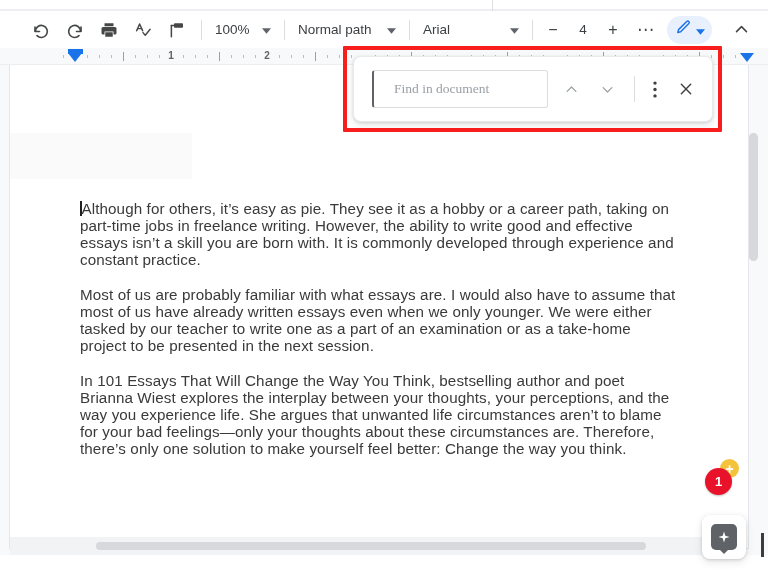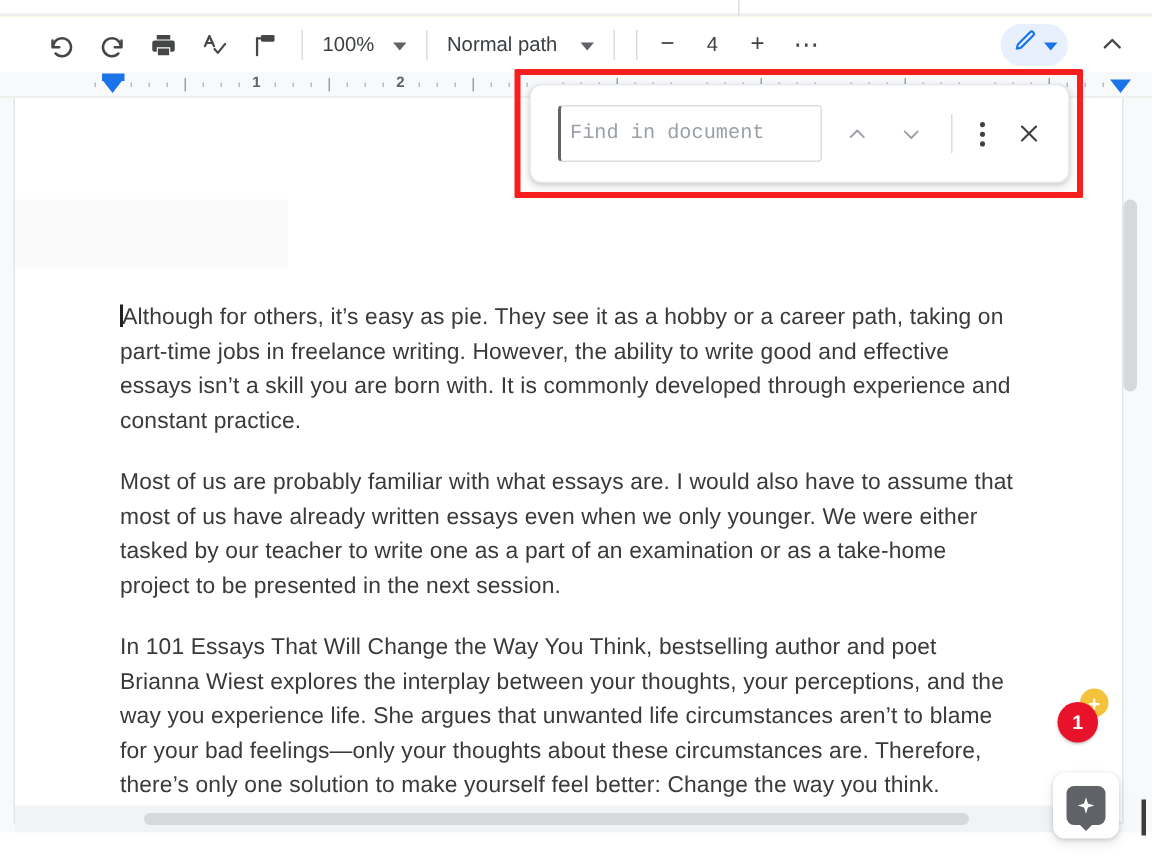--- a/index.html
+++ b/index.html
@@ -121,21 +121,21 @@
     box-shadow:0 0 0 1px #e4e6e9;
   }
   .ghost-block {
     position:absolute; left:0px; top:68px; width:182px; height:46px;
     background:#fafafa;
   }
   .doc-body {
     position:absolute; left:70px; top:135px; width:600px;
   }
   .para {
-    font-size:15.2px; line-height:23px; color:#3a3a3a;
+    font-size:15.2px; line-height:17px; color:#3a3a3a;
     margin-bottom:18px; letter-spacing:0.1px;
   }
   .caret-bar {
     display:inline-block; width:1.5px; height:15px; background:#202124;
     vertical-align:-2px; margin-right:0px;
   }
 
   
   .vscroll {
     position:absolute; right:10px; top:68px; width:9px; height:440px;
@@ -160,22 +160,22 @@
   .findbar {
     position:absolute; left:353px; top:56px; width:360px; height:66px;
     background:#ffffff; border:1px solid #e8eaed; border-radius:8px;
     box-shadow:0 1px 3px rgba(60,64,67,.18), 0 4px 8px rgba(60,64,67,.10);
     display:flex; align-items:center; padding:0 14px 0 18px;
   }
   .find-input {
     width:176px; height:38px;
     border:1px solid #dadce0; border-left:2px solid #5f6368; border-radius:3px;
     background:#ffffff; outline:none;
-    font-family:Liberation Mono, monospace; font-size:13.5px; color:#3c4043;
-    padding:0 6px;
+    font-family:Liberation Serif, serif; font-size:13.5px; color:#3c4043;
+    padding:0 20px;
   }
   .find-input::placeholder { color:#9aa0a6; }
   .find-nav {
     width:30px; height:30px; margin-left:12px;
     display:flex; align-items:center; justify-content:center;
     color:#9aa0a6; cursor:pointer; border-radius:50%;
   }
   .find-sep { width:1px; height:26px; background:#dadce0; margin:0 9px 0 14px; }
   .find-kebab {
     width:28px; height:28px; display:flex; align-items:center; justify-content:center;
@@ -296,20 +296,28 @@
       <span>Normal path</span>
       <span class="caret">
         <svg width="9" height="6" viewBox="0 0 10 6" fill="currentColor">
             <path d="M0 0h10L5 6z"></path>
           </svg>
       </span>
     </div>
 
     <div class="tb-sep"></div>
 
+    <div class="tb-drop fontdrop">
+      <span>Arial</span>
+      <span class="caret">
+        <svg width="9" height="6" viewBox="0 0 10 6" fill="currentColor">
+            <path d="M0 0h10L5 6z"></path>
+          </svg>
+      </span>
+    </div>
 
     <div class="tb-sep"></div>
 
     <div class="fontsize-group">
       <div class="fs-btn">−</div>
       <div class="fs-val">4</div>
       <div class="fs-btn">+</div>
     </div>
 
     <div style="width:6px"></div>

